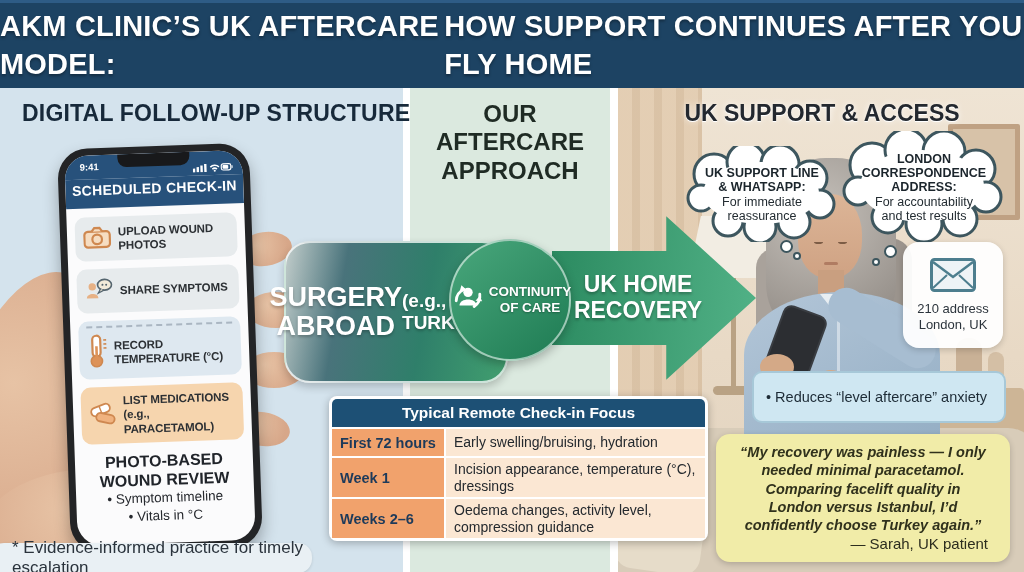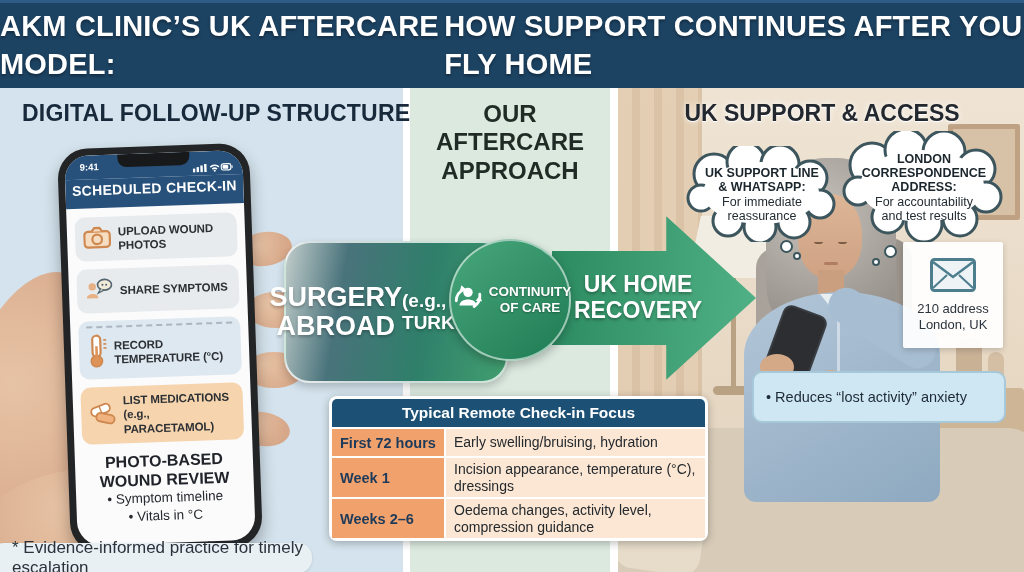--- a/index.html
+++ b/index.html
@@ -107,21 +107,21 @@
 
   
   .bubble{position:absolute;z-index:7;}
   .bubble svg{position:absolute;left:0;top:0;}
   .bubble .txt{position:absolute;inset:0;display:flex;flex-direction:column;align-items:center;justify-content:center;text-align:center;}
   .bubble .bh{font-size:12.5px;font-weight:bold;color:#1b252c;line-height:1.12;}
   .bubble .bb{font-size:12.5px;color:#232c32;line-height:1.12;margin-top:1px;}
   .tail{position:absolute;background:#fff;border:2.5px solid #3d565e;border-radius:50%;z-index:7;}
 
   
-  .addr{position:absolute;left:903px;top:242px;width:100px;height:106px;background:rgba(255,255,255,.94);border-radius:2px;
+  .addr{position:absolute;left:903px;top:242px;width:100px;height:106px;background:rgba(255,255,255,.94);border-radius:16px;
     z-index:7;display:flex;flex-direction:column;align-items:center;justify-content:center;gap:5px;box-shadow:0 2px 6px rgba(0,0,0,.18);}
   .addr .at{font-size:13px;color:#2c343c;text-align:center;line-height:1.18;}
 
   
   .benefits{position:absolute;left:752px;top:371px;width:254px;height:52px;background:#cfe7f2;border:2px solid #a7c8d8;
     border-radius:10px;z-index:8;display:flex;flex-direction:column;justify-content:center;padding-left:12px;}
   .benefits div{font-size:14.5px;color:#1d2b36;line-height:1.4;}
   .testimonial{position:absolute;left:716px;top:434px;width:294px;height:128px;background:#f1eca8;border-radius:14px;z-index:8;
     padding:9px 10px 6px;box-shadow:0 2px 6px rgba(0,0,0,.2);}
   .quote{font-size:14.5px;font-weight:bold;font-style:italic;color:#30311c;text-align:center;line-height:1.26;}
@@ -371,23 +371,31 @@
         <rect x="1.5" y="1.5" width="43" height="31" rx="3" fill="#eef3f6" stroke="#4d7e8e" stroke-width="3"></rect>
         <path d="M3 4 L23 19 L43 4" fill="none" stroke="#4d7e8e" stroke-width="2.5"></path>
         <path d="M3 30 L17 17 M43 30 L29 17" stroke="#4d7e8e" stroke-width="2"></path>
       </svg>
     </span>
     <div class="at pl">210 address
 London, UK</div>
   </div>
 
   <div class="benefits">
-    <div>• Reduces “lost activity” anxiety</div>
-  </div>
-
+    <div>• Reduces “level aftercare” anxiety</div>
+  </div>
+
+  <div class="testimonial">
+    <div class="quote pl">“My recovery was painless — I only
+needed minimal paracetamol.
+Comparing facelift quality in
+London versus Istanbul, I’d
+confidently choose Turkey again.”</div>
+    <div class="attr">— Sarah, UK patient</div>
+  </div>
 
   <div class="rtable">
     <div class="rt-head">Typical Remote Check-in Focus</div>
     <div class="rt-row">
       <div class="rt-period h1r">First 72 hours</div>
       <div class="rt-focus h1r">Early swelling/bruising, hydration</div>
     </div>
     <div class="rt-row">
       <div class="rt-period h2r">Week 1</div>
       <div class="rt-focus h2r">Incision appearance, temperature (°C), dressings</div>

